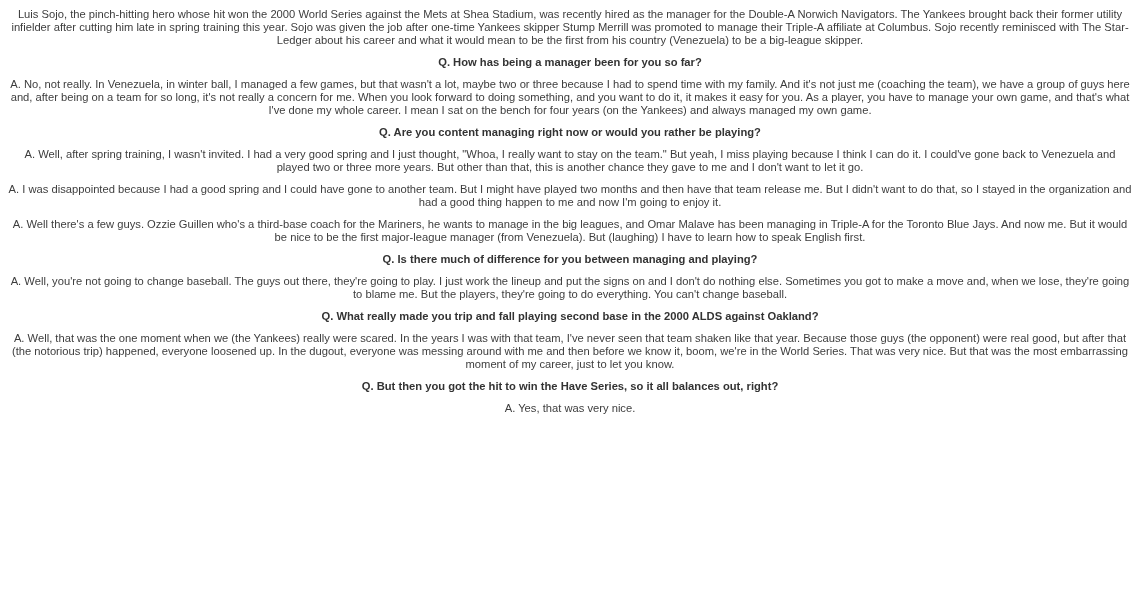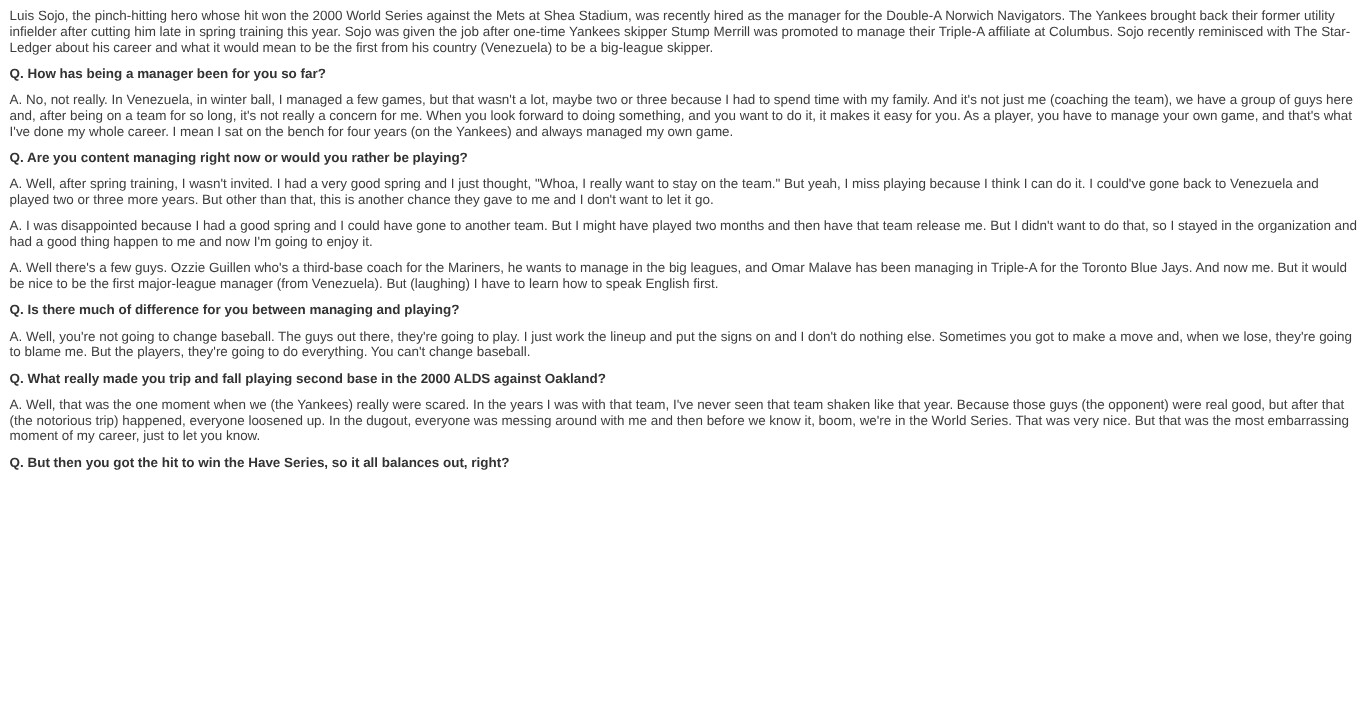--- a/index.html
+++ b/index.html
@@ -35,20 +35,21 @@
     font-weight: normal;
   }
   a.author-link {
     color: #1a2ae8;
     text-decoration: underline;
     font-weight: bold;
     cursor: pointer;
   }
   p.para {
     margin: 9px 0;
+    text-align: center;
   }
   p.intro {
     margin-top: 0;
   }
   p.question {
     font-weight: bold;
     color: #333333;
   }
 </style>
 </head>
@@ -71,14 +72,15 @@
 
   <p class="para answer">A. Well there's a few guys. Ozzie Guillen who's a third-base coach for the Mariners, he wants to manage in the big leagues, and Omar Malave has been managing in Triple-A for the Toronto Blue Jays. And now me. But it would be nice to be the first major-league manager (from Venezuela). But (laughing) I have to learn how to speak English first.</p>
 
   <p class="para question">Q. Is there much of difference for you between managing and playing?</p>
   <p class="para answer">A. Well, you're not going to change baseball. The guys out there, they're going to play. I just work the lineup and put the signs on and I don't do nothing else. Sometimes you got to make a move and, when we lose, they're going to blame me. But the players, they're going to do everything. You can't change baseball.</p>
 
   <p class="para question">Q. What really made you trip and fall playing second base in the 2000 ALDS against Oakland?</p>
   <p class="para answer">A. Well, that was the one moment when we (the Yankees) really were scared. In the years I was with that team, I've never seen that team shaken like that year. Because those guys (the opponent) were real good, but after that (the notorious trip) happened, everyone loosened up. In the dugout, everyone was messing around with me and then before we know it, boom, we're in the World Series. That was very nice. But that was the most embarrassing moment of my career, just to let you know.</p>
 
   <p class="para question">Q. But then you got the hit to win the Have Series, so it all balances out, right?</p>
+  <p class="para answer">A. Yes, that was very nice.</p>
 
 </div>
 
 </body></html>

